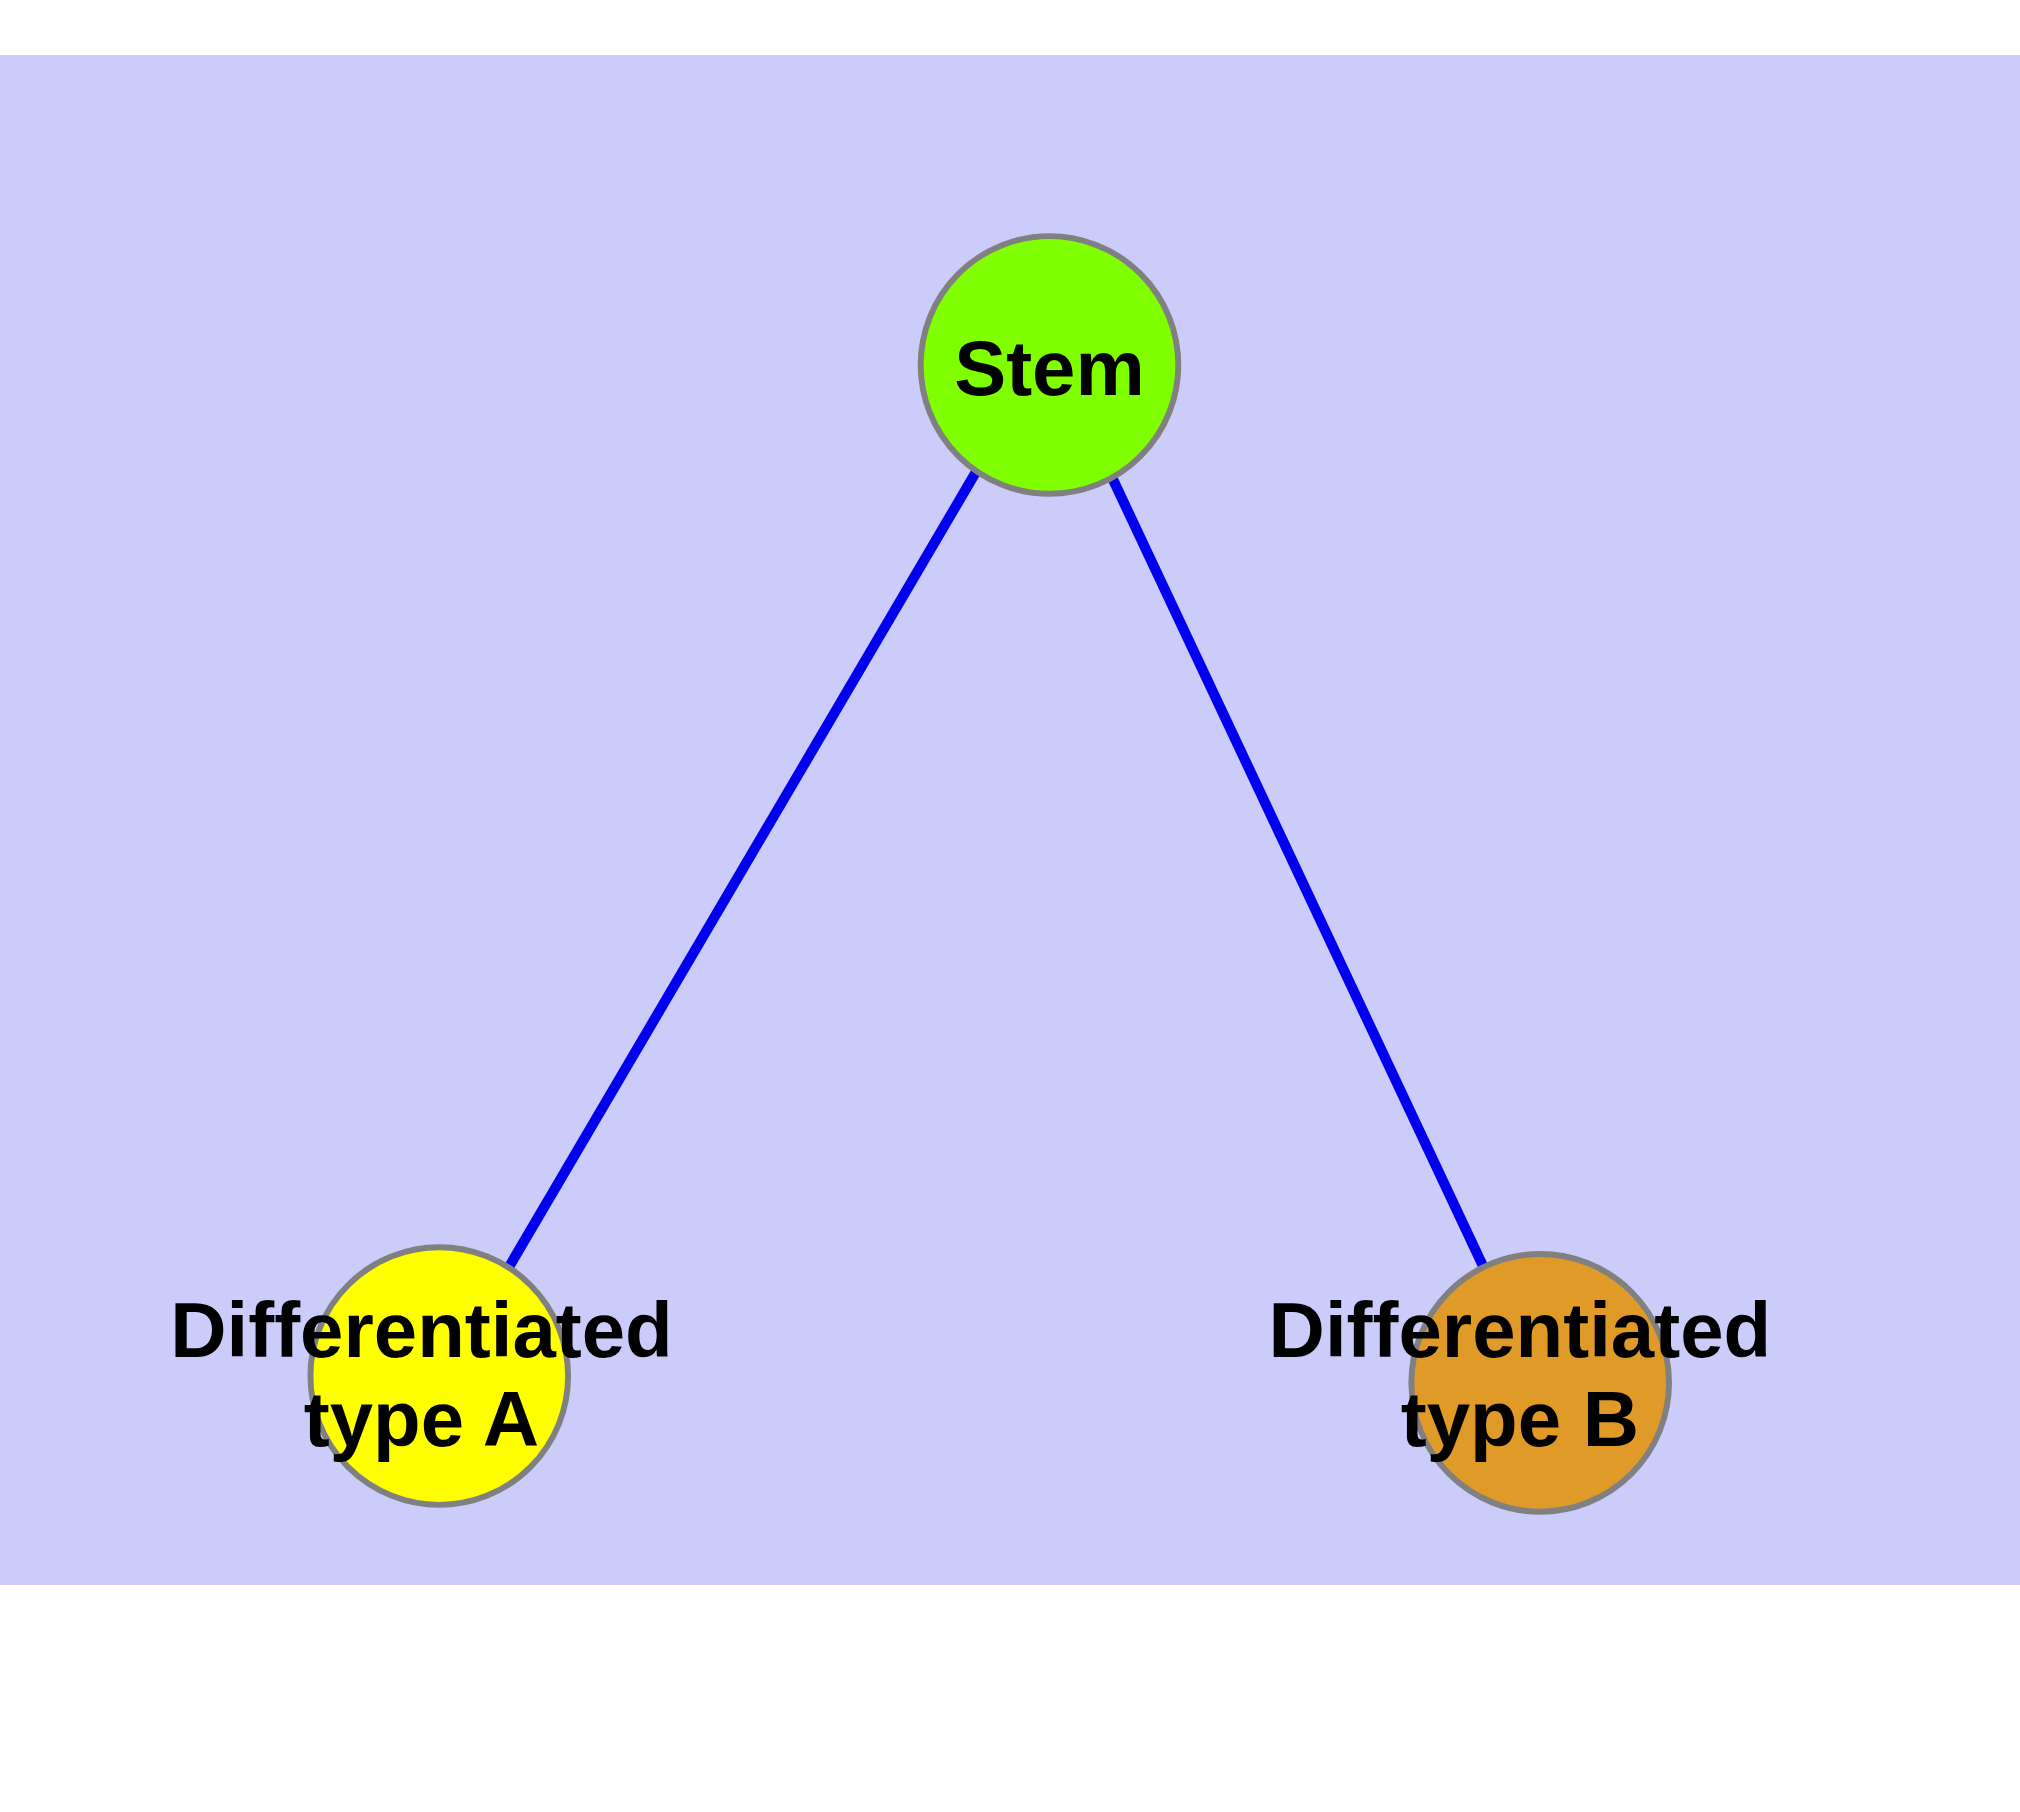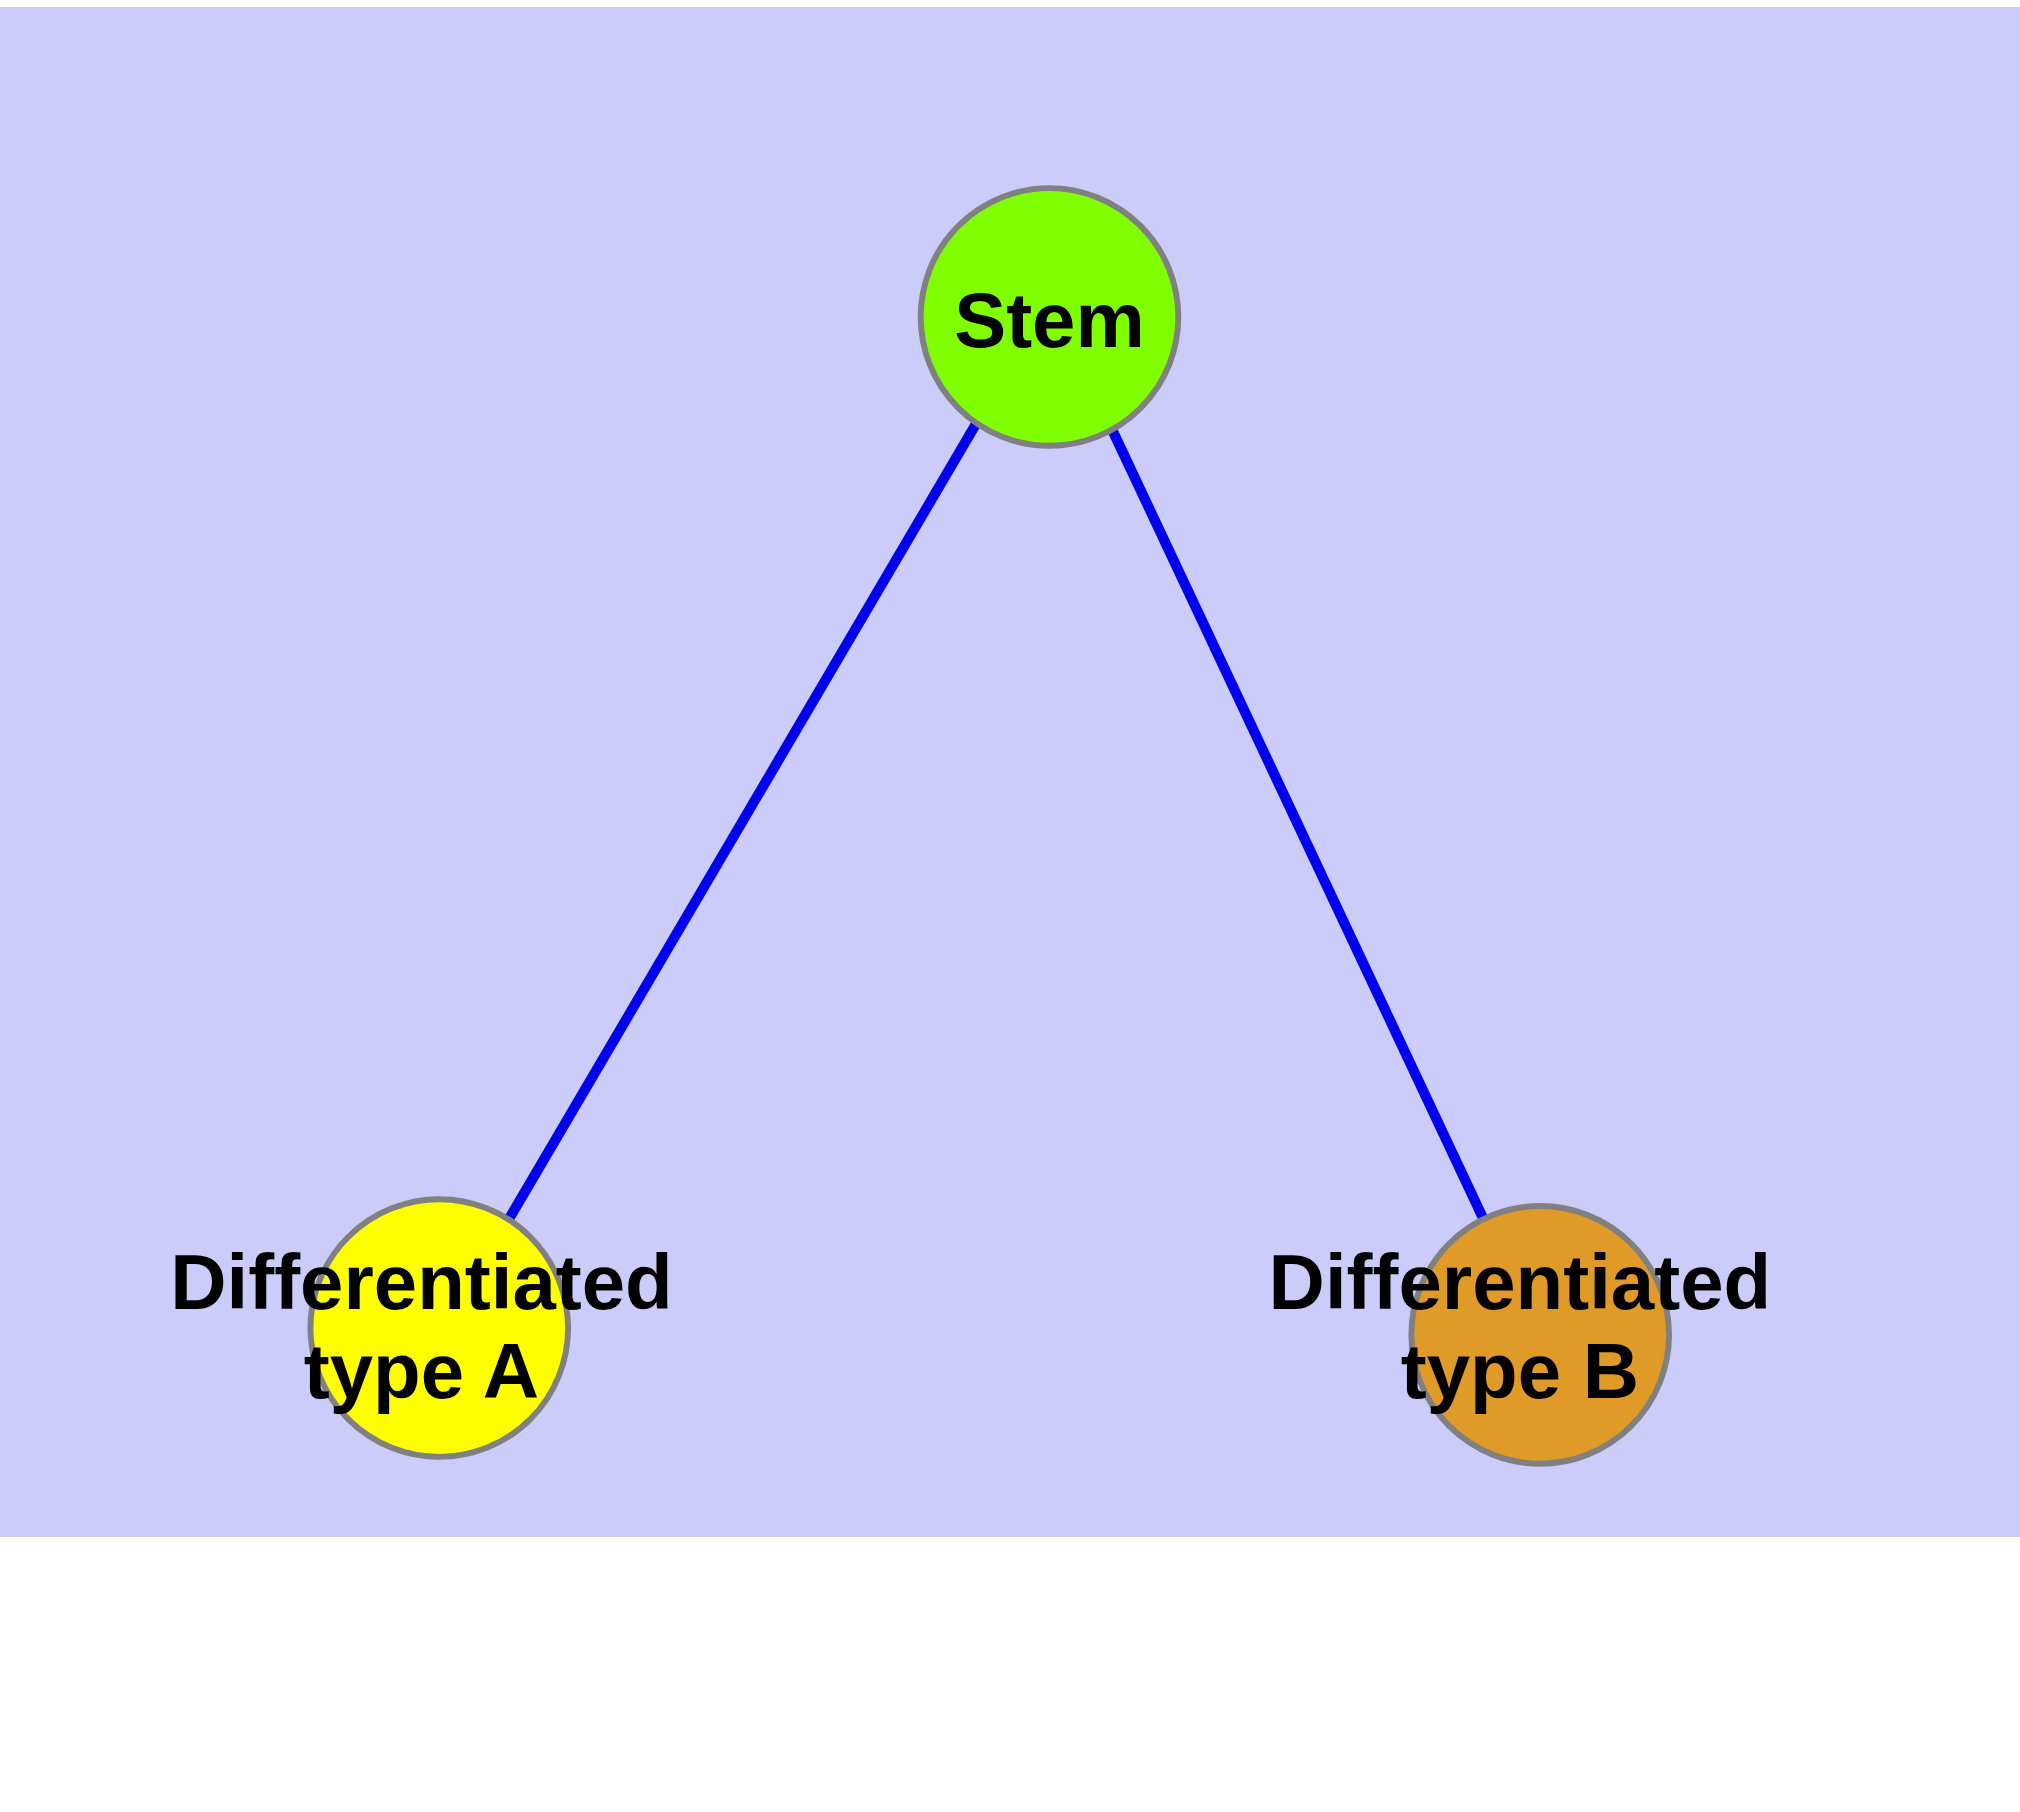--- a/index.html
+++ b/index.html
@@ -45,21 +45,21 @@
     font-size: 92px;
     fill: #000000;
     text-anchor: middle;
     dominant-baseline: alphabetic;
     white-space: pre;
   }
 </style>
 </head>
 <body>
 
-<div id="canvas" style="width: 2021px; height: 1537px; background: rgb(255, 255, 255);">
+<div id="canvas" style="width: 2021px; height: 1537px; background: rgb(255, 255, 255); margin-top: 48px;">
 
   <div id="plot-background" style="background: rgb(204, 204, 250); width: 2021px;"></div>
 
   <svg id="graph-svg" viewBox="0 0 2384 2138">
 
     <g>
       <line class="edge-line" x1="1152" y1="499" x2="601" y2="1437" stroke="#0000ee" stroke-width="12"></line>
       <line class="edge-line" x1="1311" y1="505" x2="1749" y2="1436" stroke="#0000ee" stroke-width="12"></line>
     </g>
 

